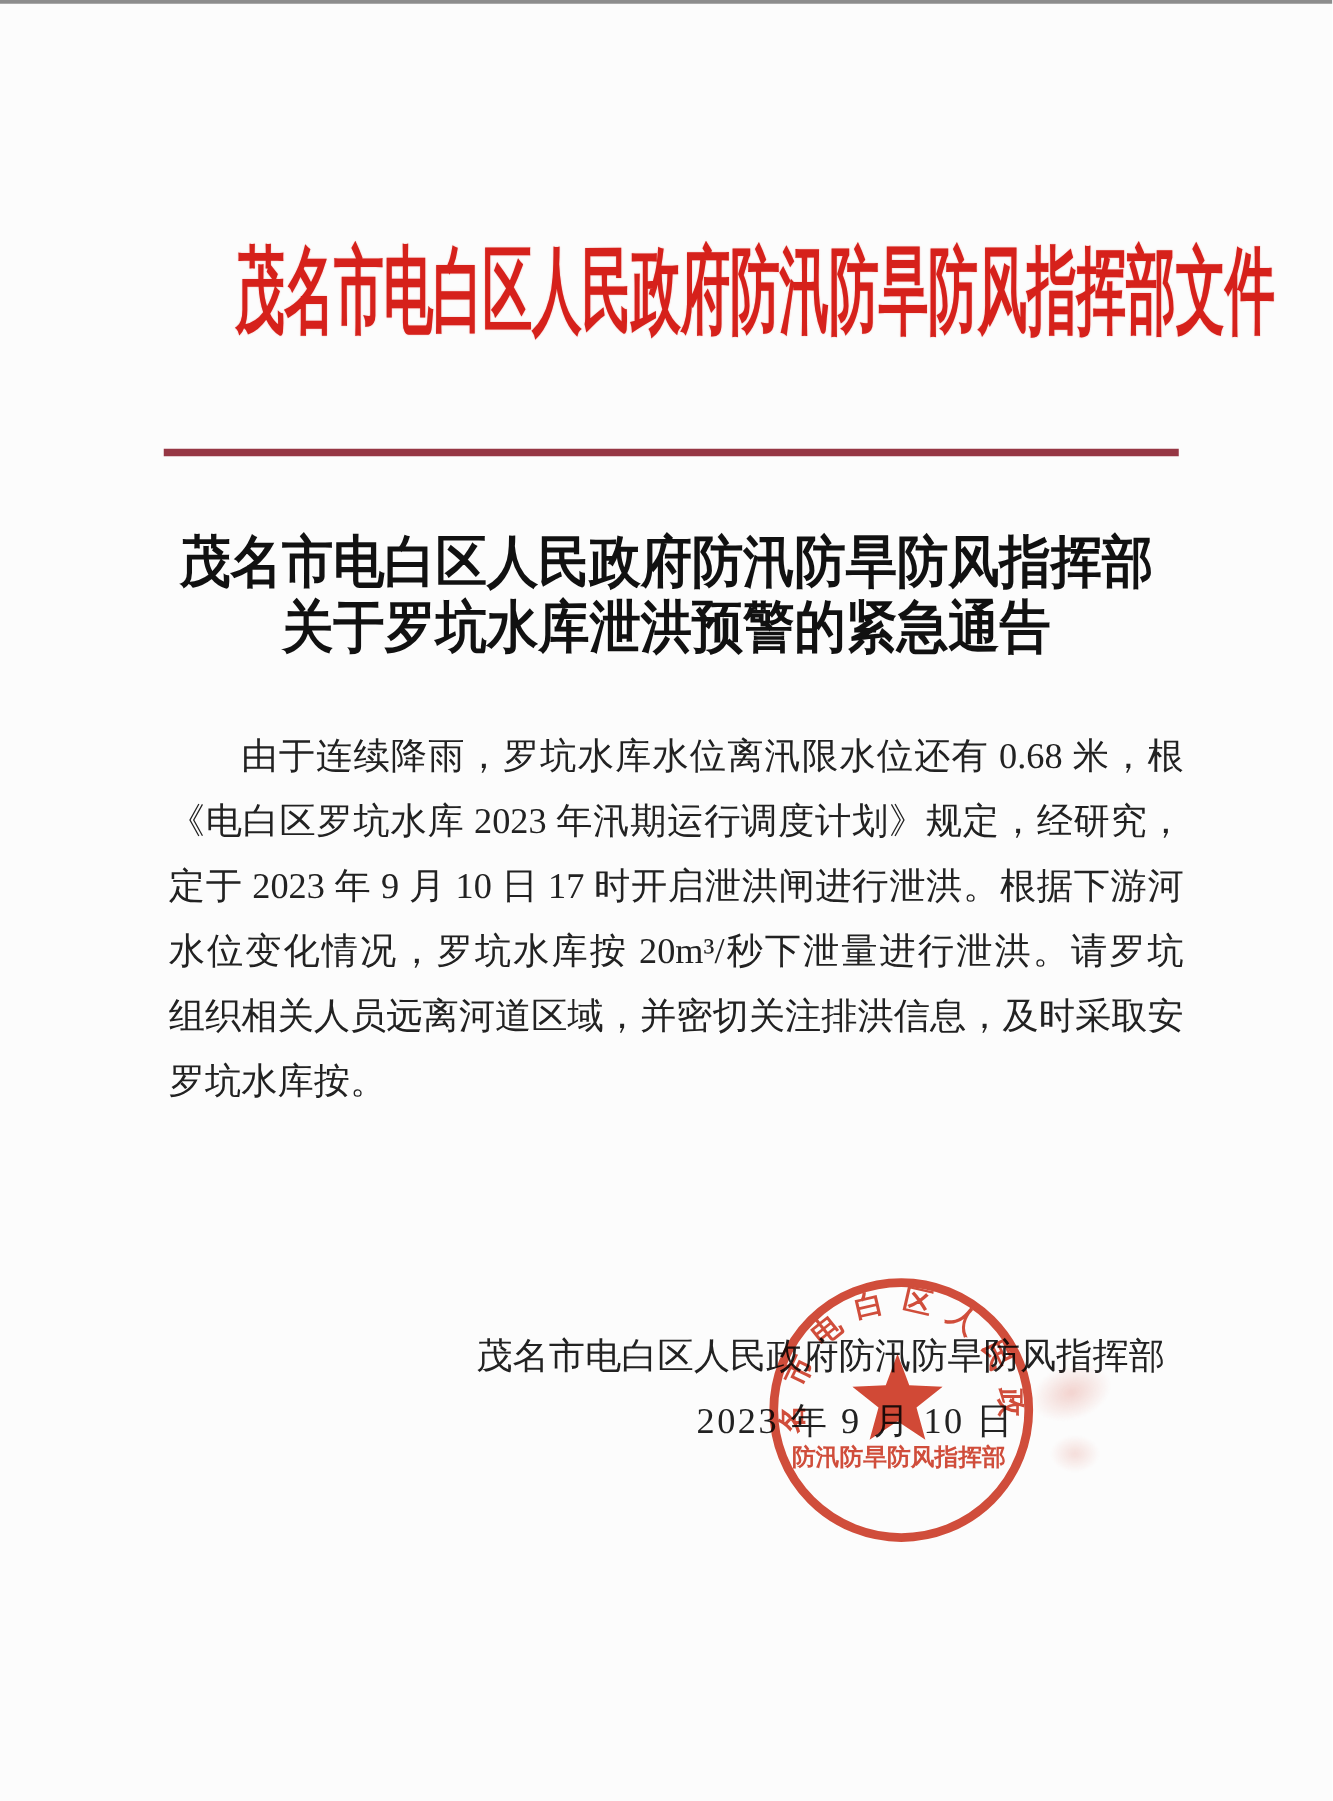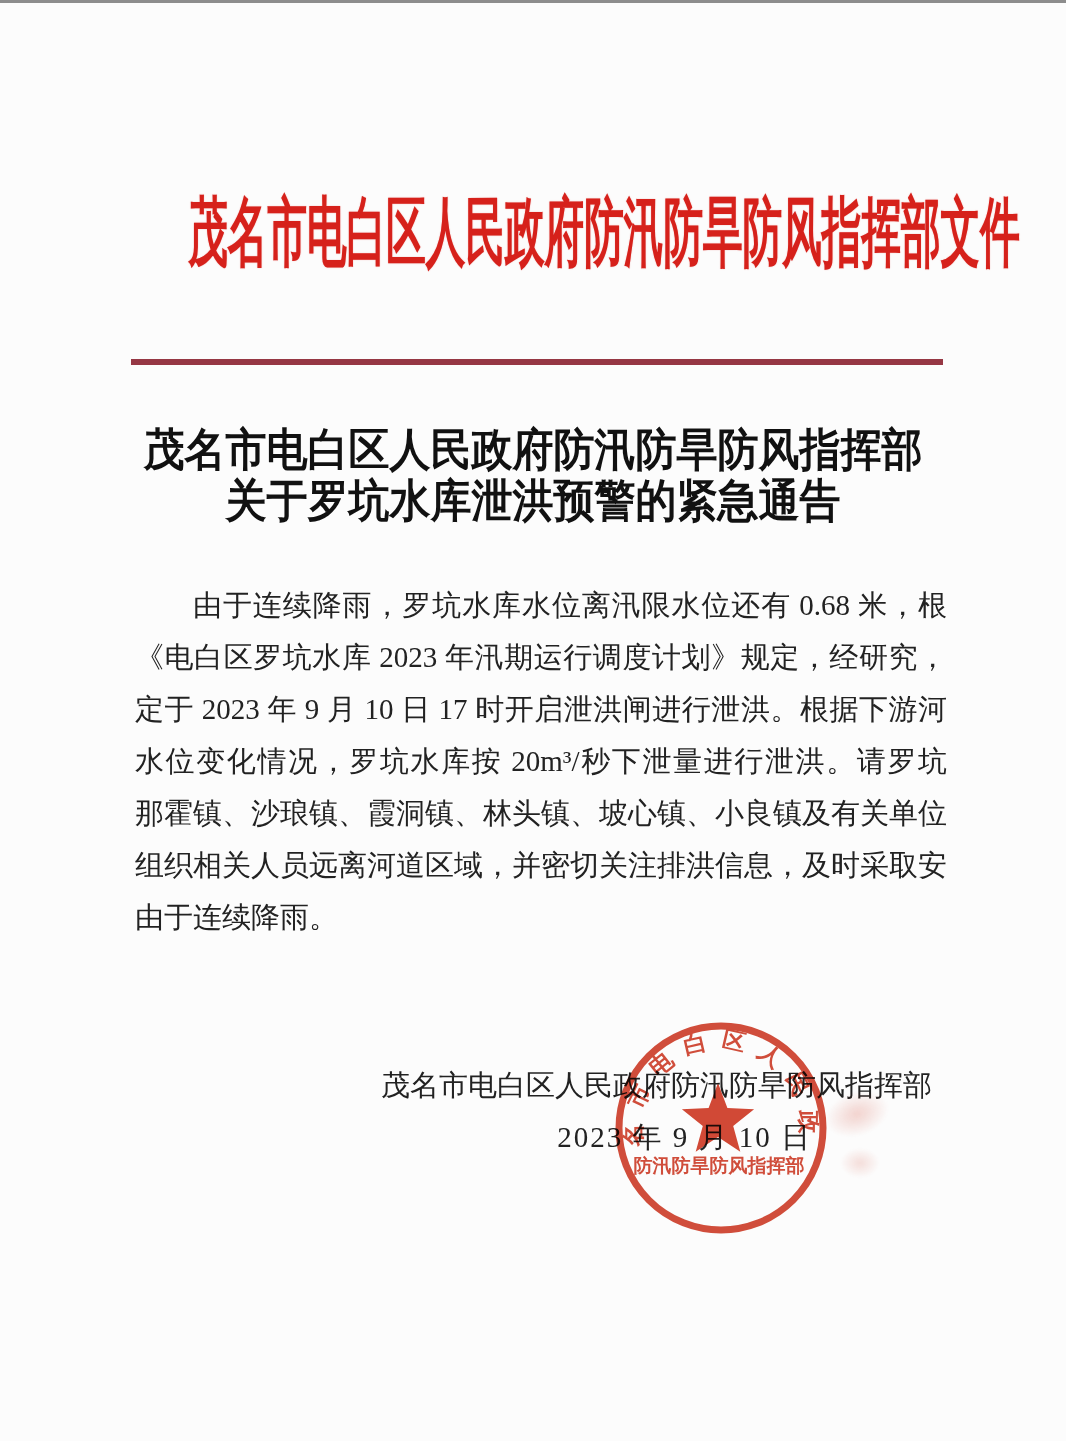--- a/index.html
+++ b/index.html
@@ -108,23 +108,22 @@
   <div class="doc-title">
     <div>茂名市电白区人民政府防汛防旱防风指挥部</div>
     <div>关于罗坑水库泄洪预警的紧急通告</div>
   </div>
 
   <div class="body-text">
     <div class="line indent">由于连续降雨，罗坑水库水位离汛限水位还有 0.68 米，根据</div>
     <div class="line">《电白区罗坑水库 2023 年汛期运行调度计划》规定，经研究，决</div>
     <div class="line">定于 2023 年 9 月 10 日 17 时开启泄洪闸进行泄洪。根据下游河道</div>
     <div class="line">水位变化情况，罗坑水库按 20m³/秒下泄量进行泄洪。请罗坑镇、</div>
-    <div class="line">那霍镇、沙琅镇、霞洞镇、林头镇、坡心镇、小良镇及有关单位</div>
     <div class="line">组织相关人员远离河道区域，并密切关注排洪信息，及时采取安</div>
-    <div class="line last">由于连续降雨。</div>
+    <div class="line last">罗坑水库按。</div>
   </div>
 
   <div class="sig-org">茂名市电白区人民政府防汛防旱防风指挥部</div>
   <div class="sig-date">2023 年 9 月 10 日</div>
 
   <div class="seal">
     <svg viewBox="0 0 212 212" xmlns="http://www.w3.org/2000/svg">
       <circle cx="106" cy="106" r="102" fill="none" stroke="#cf3f2a" stroke-width="7"></circle>
       <path id="sealArc" d="M 30.8 133.4 A 80 80 0 1 1 181.2 133.4" fill="none"></path>
       <text font-size="23" letter-spacing="13">

